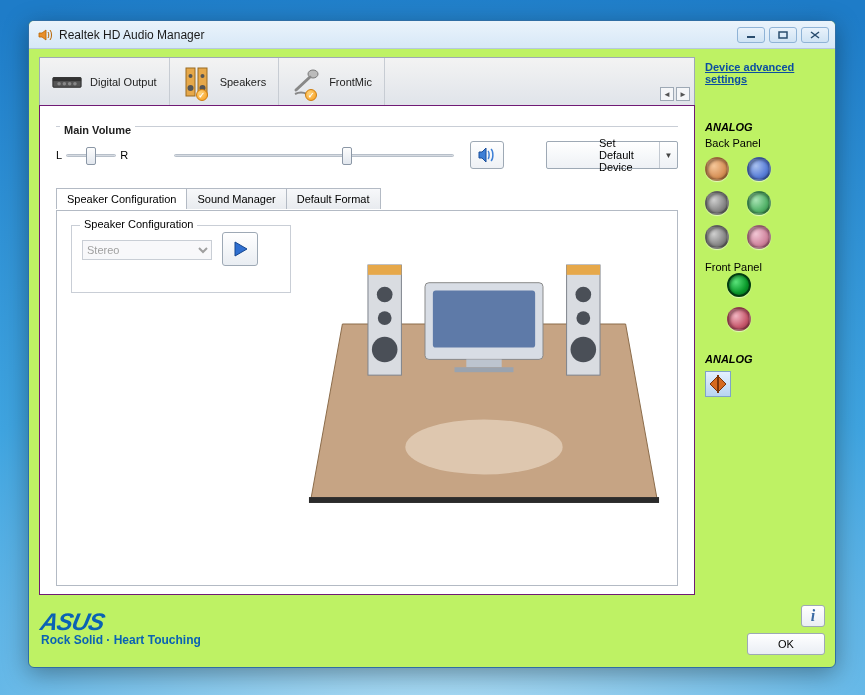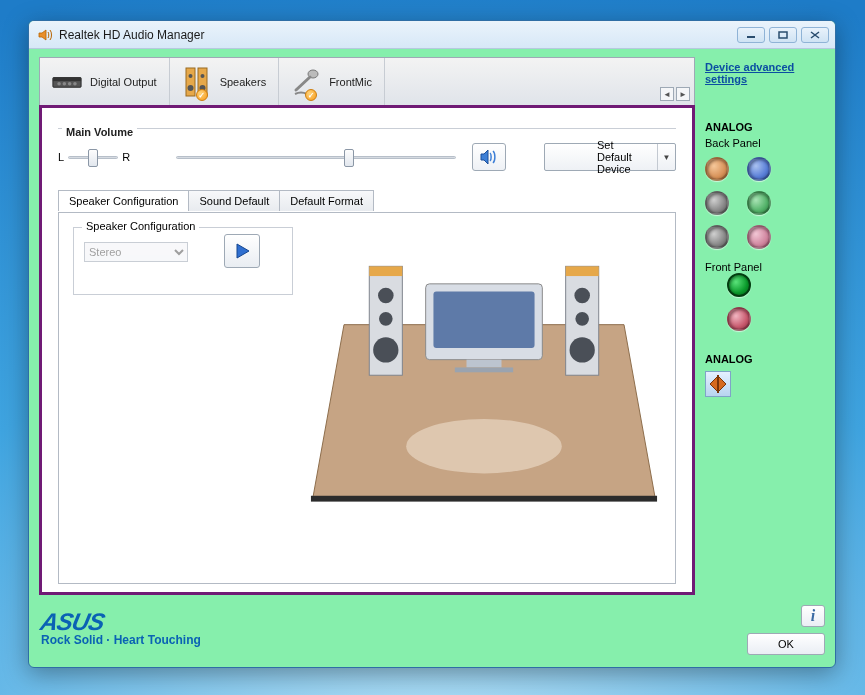--- a/index.html
+++ b/index.html
@@ -7,21 +7,21 @@
   body {
     width: 865px; height: 695px;
     background: radial-gradient(ellipse 1200px 800px at 50% 110%, #b7e2f7 0%, #3fa4e0 55%, #1e7cc8 100%);
     overflow: hidden;
     position: relative;
   }
   .window {
     position: absolute;
     left: 28px; top: 20px;
     width: 808px; height: 648px;
-    background: #86efac;
+    background: #bef264;
     border: 1px solid #2f6ea5;
     border-radius: 6px;
     box-shadow: 0 6px 24px rgba(0,0,0,.35);
     overflow: hidden;
   }
   .titlebar {
     height: 28px;
     background: linear-gradient(#eaf3fb, #d7e8f7);
     border-bottom: 1px solid #b6c9de;
     display: flex; align-items: center;
@@ -87,21 +87,21 @@
 
   .adv-link {
     position:absolute; right:0; top:4px; width:120px;
     font-size:11px; color:#0b4ea2; font-weight:bold; text-decoration:underline;
     cursor:pointer;
   }
 
   
   .main-panel {
     position:absolute; left:0; top:48px; right:130px; bottom:62px;
-    border:3px solid #701a75;
+    border:1px solid #701a75;
     background:#fff;
     padding:14px 16px 8px 16px;
   }
   .group-label {
     font-size:11px; color:#222; font-weight:bold;
     background:#fff; padding:0 4px;
     position:relative; top:-7px; left:4px;
   }
   .volume-group {
     border-top:1px solid #c9ced6;
@@ -153,21 +153,21 @@
   
   .spk-config {
     position:absolute; left:14px; top:14px; width:220px; height:68px;
     border:1px solid #c9ced6;
   }
   .spk-config .lbl {
     position:absolute; top:-8px; left:8px; background:#fff; padding:0 4px;
     font-size:11px;
   }
   .spk-config select {
-    position:absolute; left:10px; top:14px; width:104px; height:20px;
+    position:absolute; left:10px; top:14px; width:130px; height:20px;
     font-size:11px; border:1px solid #b3bac4; background:#f5f6f8; color:#777;
   }
   .play-btn {
     position:absolute; left:150px; top:6px;
     width:36px; height:34px; border:1px solid #9ea9b5; border-radius:3px;
     background:linear-gradient(#fff,#e9edf2);
     display:flex; align-items:center; justify-content:center;
   }
 
   
@@ -179,21 +179,21 @@
     display:flex; align-items:center; justify-content:center; gap:6px;
     font-size:11px; color:#333;
   }
   .hp-virt input { width:13px; height:13px; }
 
   
   .side {
     position:absolute; right:0; top:56px; width:120px; bottom:62px;
     font-size:11px;
   }
-  .side h4 { font-size:11px; margin:8px 0 4px 0; font-weight:bold; }
+  .side h4 { font-size:11px; margin:8px 0 4px 0; font-weight:bold;font-style:italic; }
   .jack-grid { display:flex; flex-wrap:wrap; gap:10px 18px; width:90px; margin-bottom:12px; }
   .jack {
     width:24px; height:24px; border-radius:50%;
     box-shadow: inset 1px 1px 3px rgba(0,0,0,.4), 0 1px 1px rgba(255,255,255,.6);
     border:2px solid rgba(0,0,0,.25);
   }
   .jack-col { display:flex; flex-direction:column; gap:10px; }
   .digital-icon {
     width:26px; height:26px;
     background:linear-gradient(#e4f0ff,#b8d4f0);
@@ -336,21 +336,21 @@
           <div style="flex:1"></div>
           <div class="default-dd">
             <span class="dd-text" style="max-width:68px">Set Default Device</span>
             <span class="dd-arrow">▼</span>
           </div>
         </div>
       </div>
 
       <div class="sub-tabs">
         <div class="sub-tab active">Speaker Configuration</div>
-        <div class="sub-tab">Sound Default</div>
+        <div class="sub-tab">Sound Manager</div>
         <div class="sub-tab">Default Format</div>
       </div>
 
       <div class="sub-panel">
 
         <div class="spk-config">
           <span class="lbl">Speaker Configuration</span>
           <select disabled="">
             <option>Stereo</option>
           </select>

